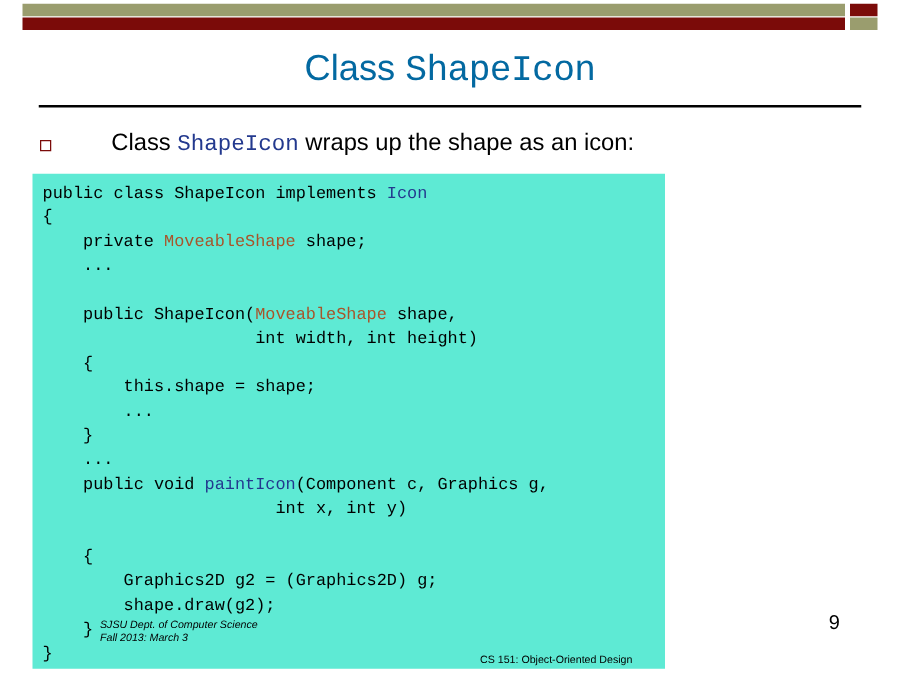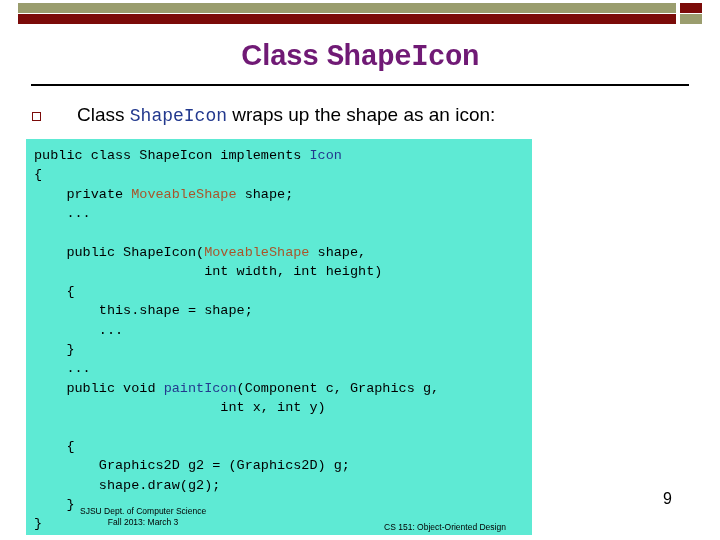--- a/index.html
+++ b/index.html
@@ -49,25 +49,24 @@
   .sage { background: #9a9d6e; }
   .maroon { background: #7b0b09; }
 
   
   .title {
     position: absolute;
     left: 0;
     top: 38px;
     width: 720px;
     text-align: center;
-    color: #701a75;
+    color: #0369a1;
     font-size: 29px;
     line-height: 34px;
     white-space: nowrap;
-    font-weight: bold;
   }
   .title .sans { font-family: "Liberation Sans", sans-serif; }
   .title .mono { font-family: "Liberation Mono", monospace; letter-spacing: -0.5px;}
 
   .title-rule {
     position: absolute;
     left: 31px;
     top: 84px;
     width: 658px;
     height: 2px;
@@ -76,20 +75,21 @@
 
   
   .bullet-row {
     position: absolute;
     left: 32px;
     top: 100px;
     width: 660px;
     height: 30px;
     display: flex;
     align-items: center;
+    gap: 12px;
   }
   .bullet-marker {
     width: 9px;
     height: 9px;
     border: 1.6px solid #7b0b09;
     box-sizing: border-box;
     background: transparent;
     flex: 0 0 auto;
     margin-top: 2px;
   }
@@ -134,22 +134,23 @@
     left: 0;
     width: 720px;
     height: 26px;
     font-size: 8.5px;
     line-height: 11px;
     color: #000000;
   }
   .footer-left {
     position: absolute;
     left: 80px;
-    top: 12px;
-    text-align: center;
+    top: 0;
+    text-align: left;
+    font-style: italic;
   }
   .footer-right {
     position: absolute;
     left: 300px;
     top: 0;
     width: 290px;
     text-align: center;
     margin-top: 28px;
   }
   .page-number {

